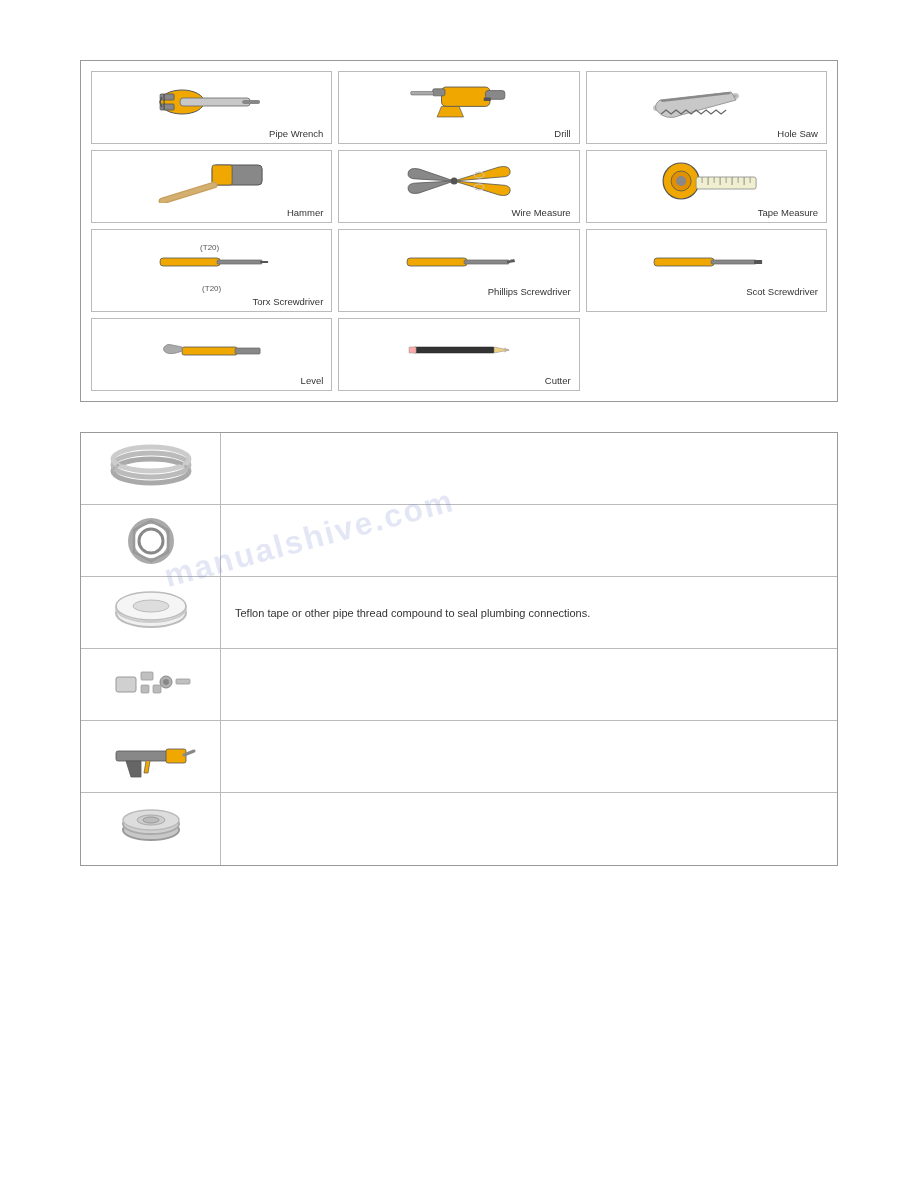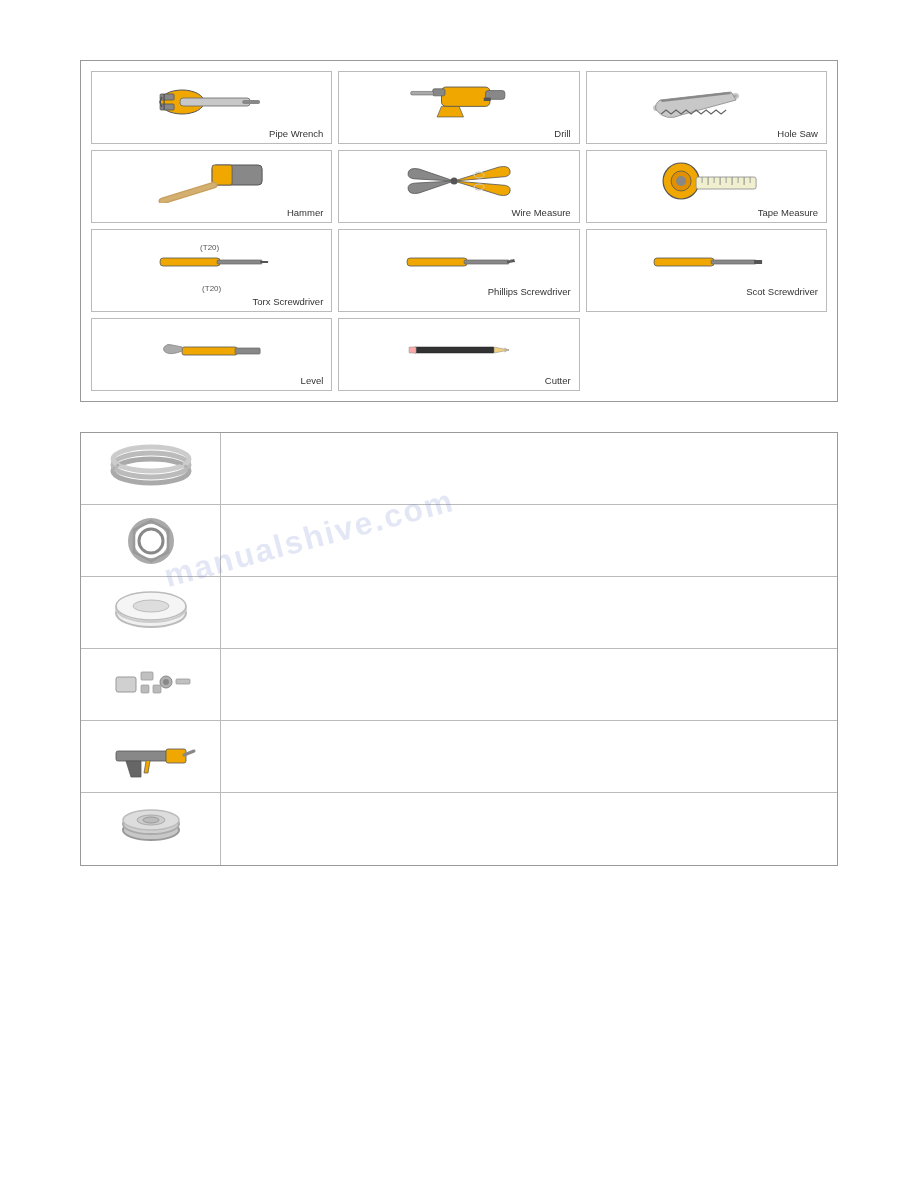--- a/index.html
+++ b/index.html
@@ -321,20 +321,21 @@
 
       <div class="material-row">
         <div class="material-image-cell">
           <svg width="80" height="50" viewBox="0 0 80 50">
             <ellipse cx="40" cy="25" rx="35" ry="14" fill="#f0f0f0" stroke="#bbb" stroke-width="2"></ellipse>
             <ellipse cx="40" cy="20" rx="35" ry="14" fill="#e8e8e8" stroke="#ccc" stroke-width="2"></ellipse>
             <ellipse cx="40" cy="18" rx="35" ry="14" fill="#f5f5f5" stroke="#bbb" stroke-width="1.5"></ellipse>
             <ellipse cx="40" cy="18" rx="18" ry="6" fill="#ddd" stroke="#bbb" stroke-width="1"></ellipse>
           </svg>
         </div>
+        <div class="material-desc-cell">Teflon tape or other pipe thread compound to seal plumbing connections.</div>
       </div>
 
       <div class="material-row">
         <div class="material-image-cell">
           <svg width="90" height="55" viewBox="0 0 90 55">
 
             <rect x="10" y="20" width="20" height="15" rx="2" fill="#d0d0d0" stroke="#999" stroke-width="1"></rect>
             <rect x="35" y="15" width="12" height="8" rx="1" fill="#c0c0c0" stroke="#999" stroke-width="0.8"></rect>
             <circle cx="60" cy="25" r="6" fill="#b0b0b0" stroke="#888" stroke-width="1"></circle>
             <circle cx="60" cy="25" r="3" fill="#888"></circle>

